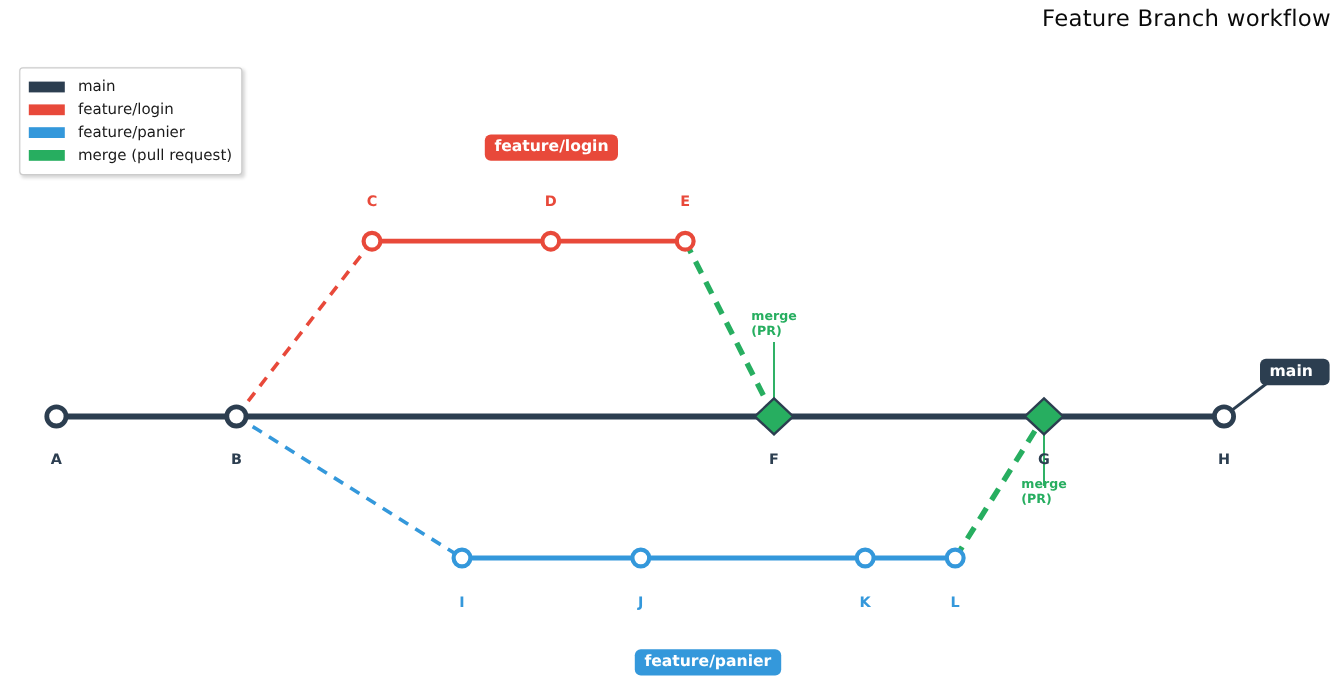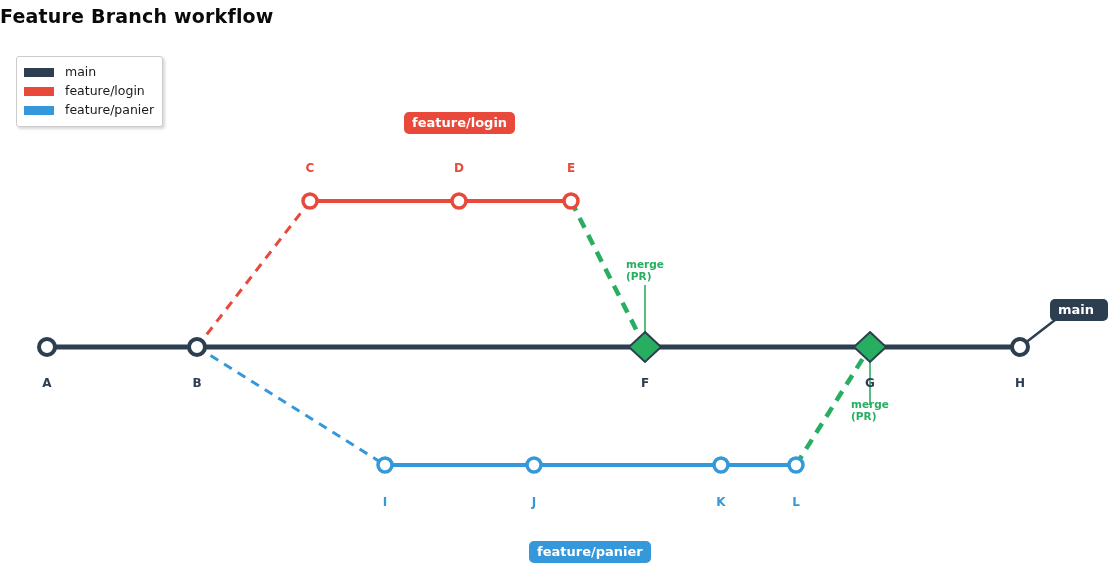--- a/index.html
+++ b/index.html
@@ -22,23 +22,23 @@
     left: 0;
     top: 0;
     width: 1109px;
     height: 569px;
   }
   .chart-title {
     position: absolute;
     left: 0;
     top: 5px;
     width: 1109px;
-    text-align: left;
+    text-align: right;
     font-size: 19px;
-    font-weight: bold;
+    font-weight: normal;
     color: #0a0a0a;
     letter-spacing: 0.2px;
   }
   
   .legend {
     position: absolute;
     left: 16px;
     top: 56px;
     background: #ffffff;
     border: 1px solid #cccccc;
@@ -171,15 +171,19 @@
       <span class="legend-label">main</span>
     </div>
     <div class="legend-row">
       <span class="legend-swatch" style="background:#e8493a;"></span>
       <span class="legend-label">feature/login</span>
     </div>
     <div class="legend-row">
       <span class="legend-swatch" style="background:#3498db;"></span>
       <span class="legend-label">feature/panier</span>
     </div>
+    <div class="legend-row">
+      <span class="legend-swatch" style="background:#27ae60;"></span>
+      <span class="legend-label">merge (pull request)</span>
+    </div>
   </div>
 
 </div>
 
 </body></html>

